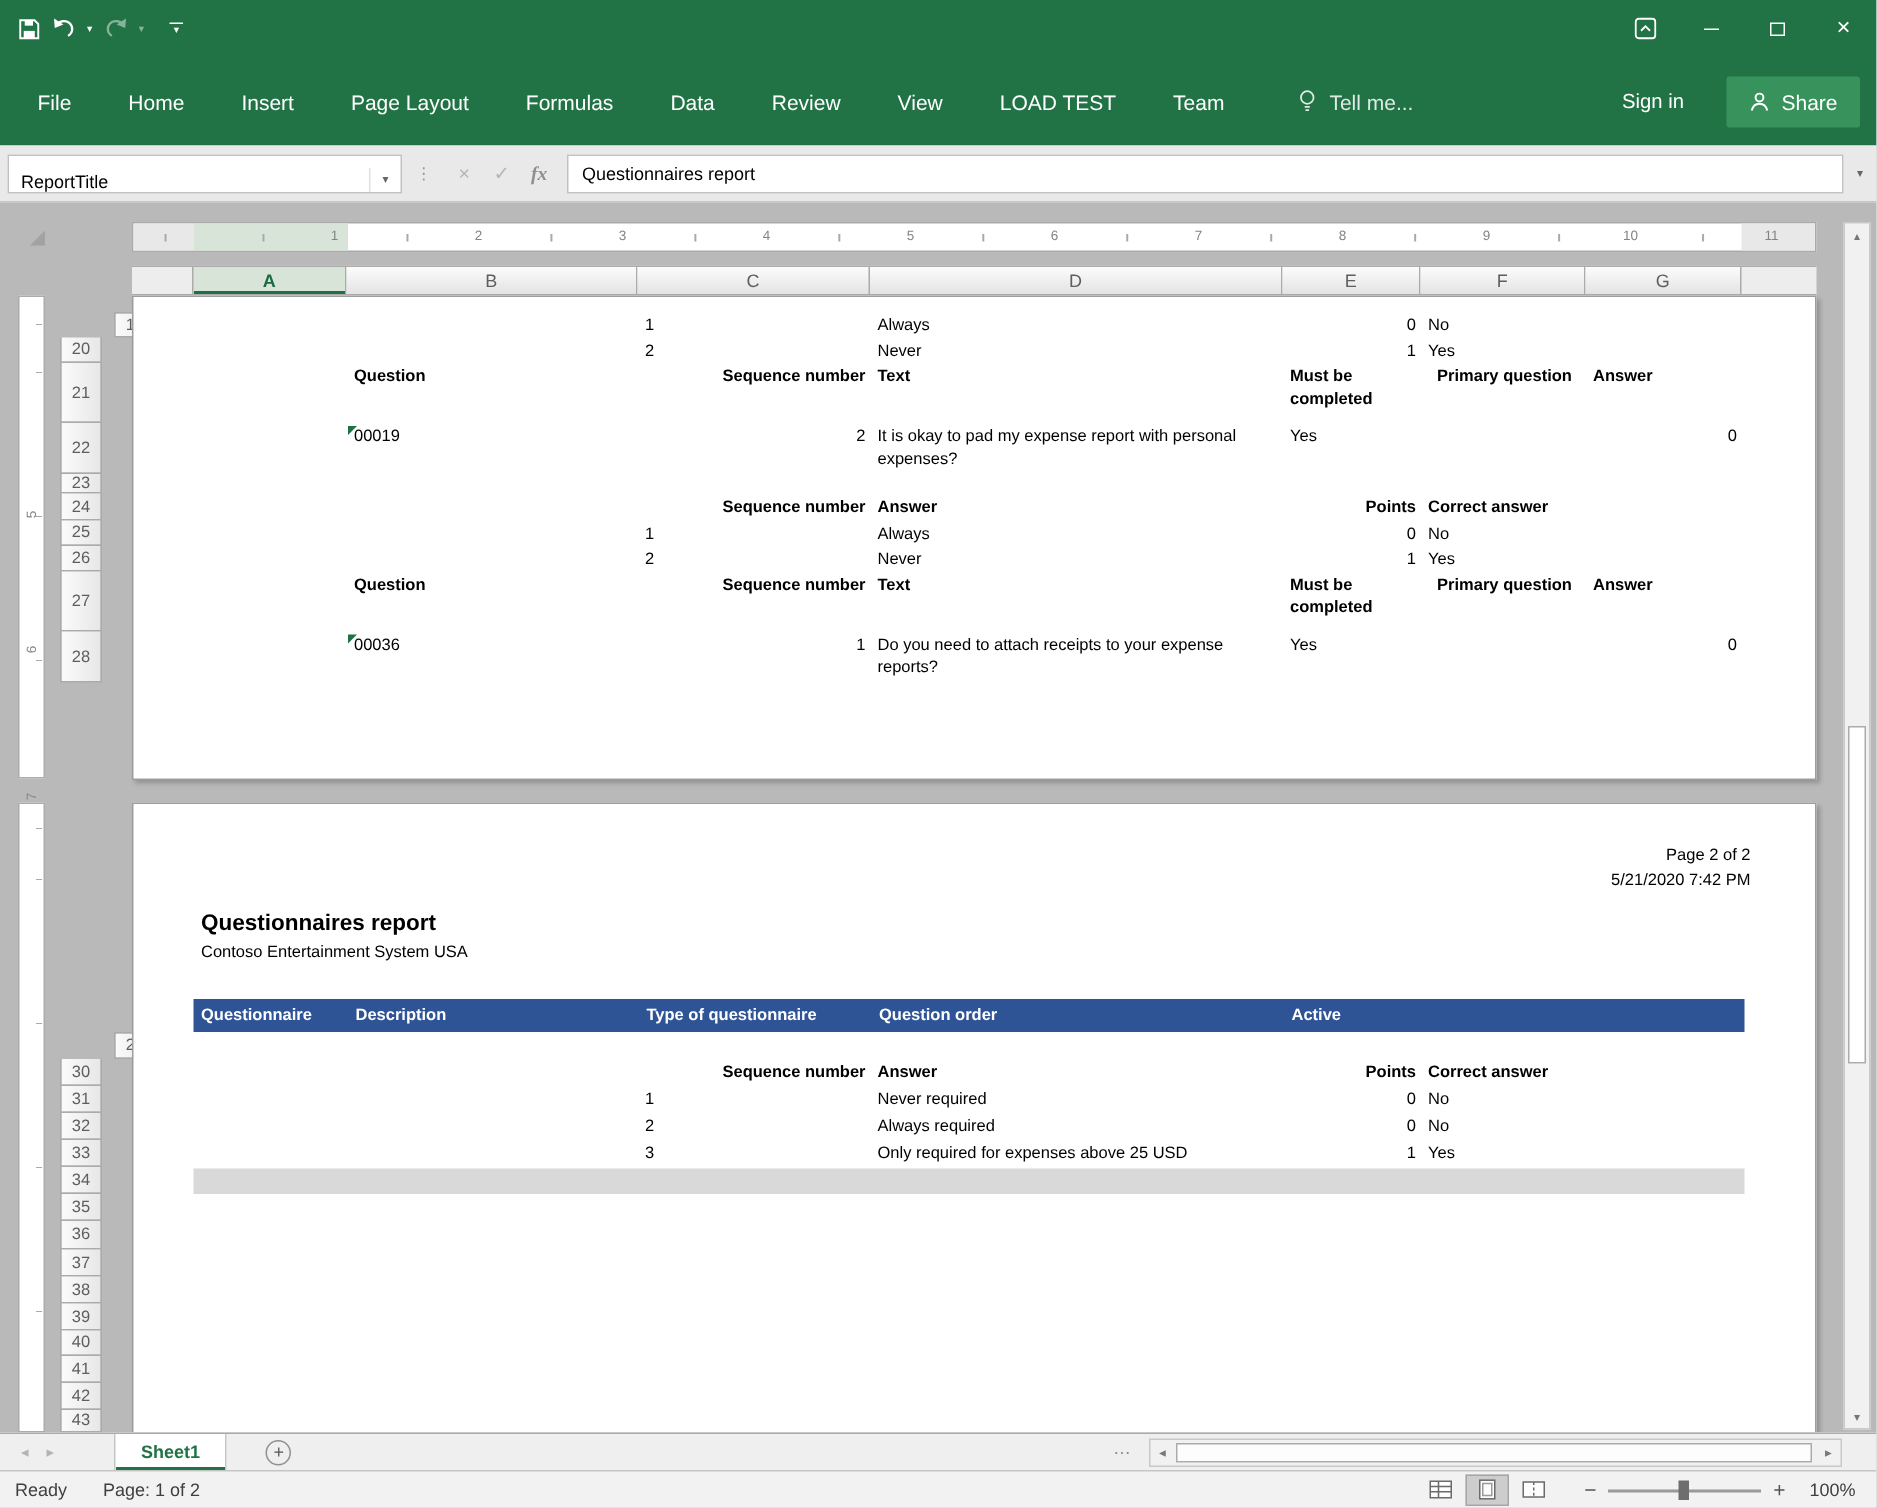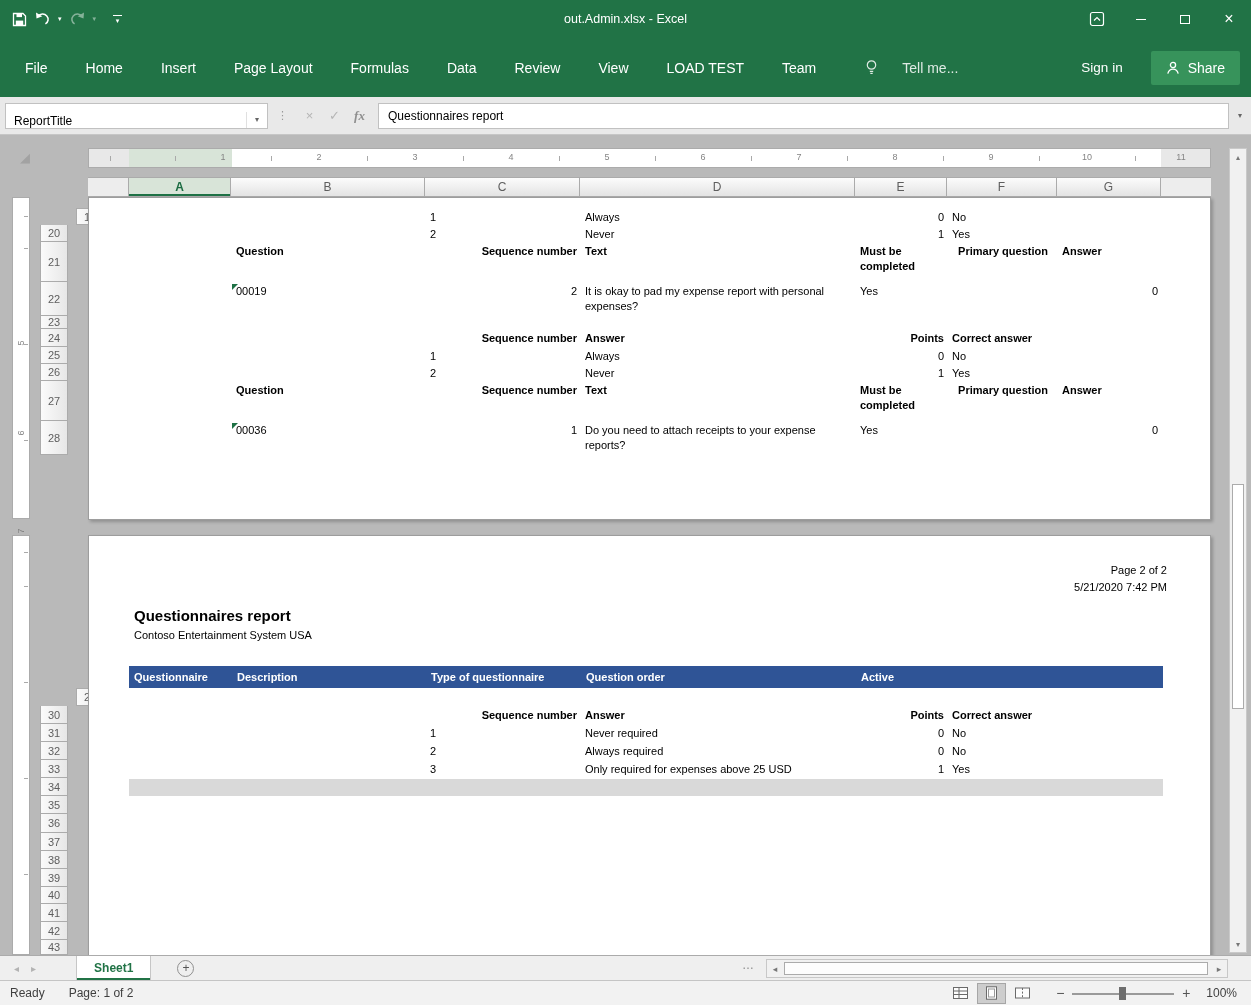--- a/index.html
+++ b/index.html
@@ -20,21 +20,21 @@
   .win-ctrls{margin-left:auto;display:flex;align-items:center;z-index:2;}
   .wc{width:44px;height:38px;display:flex;align-items:center;justify-content:center;}
   .glyph-min{width:10px;height:1px;background:#fff;display:block;}
   .glyph-max{width:10px;height:9px;border:1px solid #fff;display:block;}
   .wc-close{font-size:16px;line-height:16px;}
 
   
   .ribbon{position:absolute;left:0;top:38px;width:100%;height:59px;background:#217346;display:flex;align-items:center;color:#fff;}
   .rtab{padding:0 19px;font-size:14px;white-space:nowrap;}
   .rtab.first{margin-left:6px;}
-  .tellme{display:flex;align-items:center;gap:24px;margin-left:30px;color:rgba(255,255,255,.85);font-size:14px;}
+  .tellme{display:flex;align-items:center;gap:8px;margin-left:30px;color:rgba(255,255,255,.85);font-size:14px;}
   .signin{margin-left:auto;font-size:13.5px;margin-right:28px;white-space:nowrap;}
   .share{display:flex;align-items:center;gap:8px;background:#37935B;height:34px;padding:0 15px;border-radius:2px;margin-right:11px;font-size:14px;color:#fff;}
 
   
   .fbar{position:absolute;left:0;top:97px;width:100%;height:38px;background:#E9E9E9;border-bottom:1px solid #C6C6C6;display:flex;align-items:center;}
   .namebox{margin-left:5px;width:263px;height:26px;background:#fff;border:1px solid #C1C1C1;display:flex;align-items:flex-end;font-size:12px;}
   .nb-val{flex:1;padding-left:8px;}
   .nb-caret{font-size:8px;color:#666;padding:0 8px;border-left:1px solid #E0E0E0;height:16px;display:flex;align-items:center;}
   .fdots{color:#999;font-size:11px;margin:0 9px;}
   .fbtn{width:25px;text-align:center;font-size:13px;color:#B5B5B5;}
@@ -147,21 +147,20 @@
         <path d="M4 5.2 C6.2 2.6 10.5 2.3 12.8 4.9 C15.1 7.5 14.3 11.2 11.4 12.9" fill="none" stroke="#fff" stroke-width="1.5"></path>
         <path d="M2 1.4 L2.5 7.6 L8.3 5.3 Z" fill="#fff"></path>
       </svg>
     </button>
     <span class="tb-caret dim">▾</span>
     <span class="qat-custom">
       <span class="qc-line"></span>
       <span class="qc-caret">▾</span>
     </span>
   </div>
-  <div class="win-title">out.Admin.xlsx - Excel</div>
   <div class="win-ctrls">
     <span class="wc">
       <svg width="16" height="16" viewBox="0 0 16 16">
         <rect x="1.5" y="1.5" width="13" height="13" rx="2" fill="none" stroke="#fff" stroke-width="1.2"></rect>
         <path d="M5 9.5 L8 6.5 L11 9.5" fill="none" stroke="#fff" stroke-width="1.2"></path>
       </svg>
     </span>
     <span class="wc">
         <span class="glyph-min"></span>
       </span>

